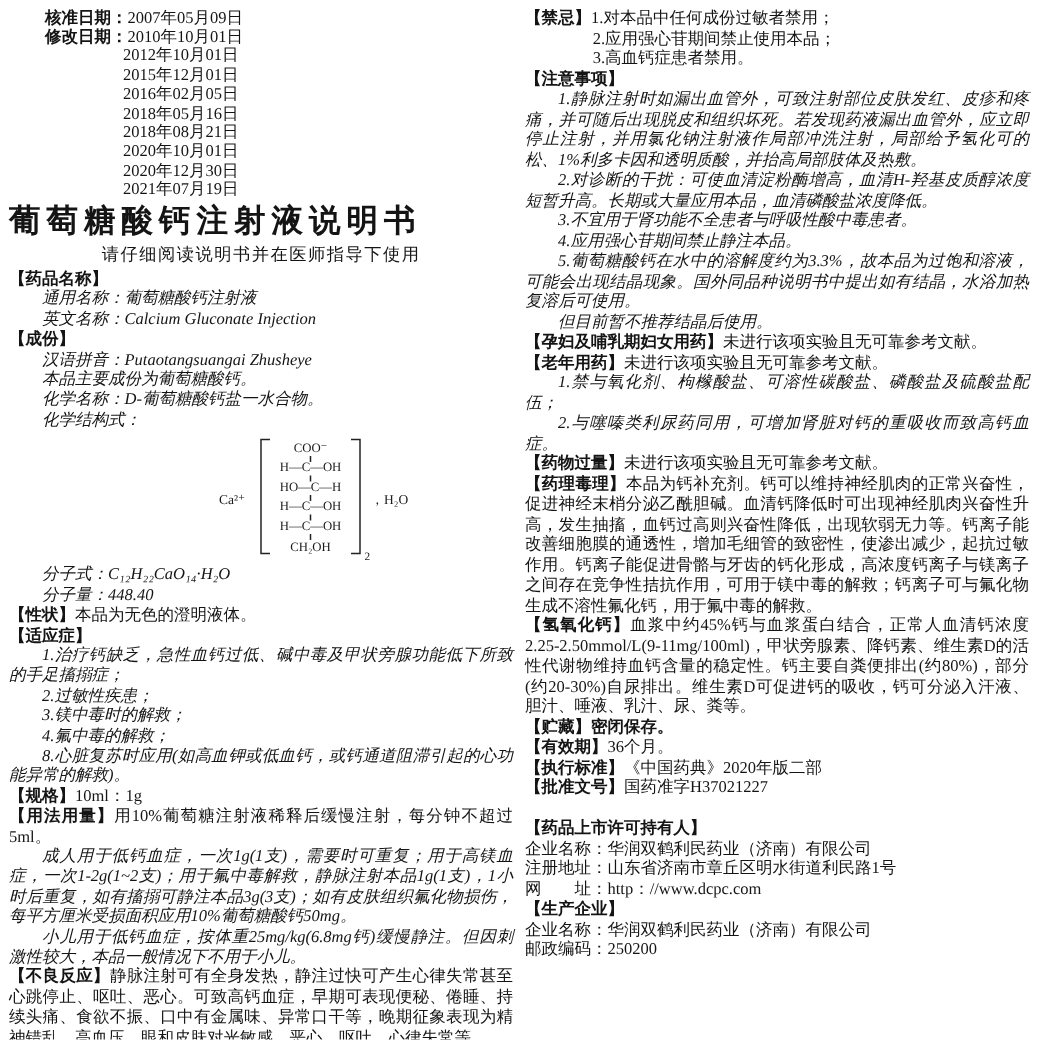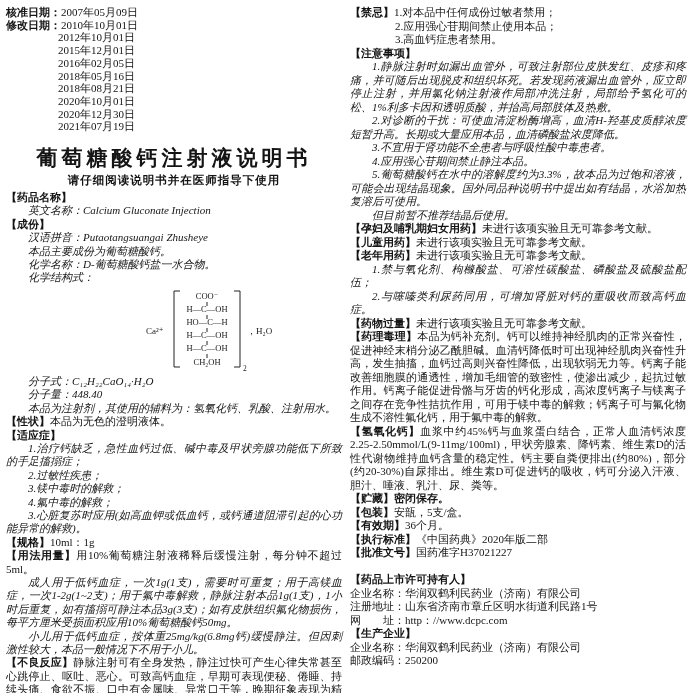--- a/index.html
+++ b/index.html
@@ -4,26 +4,26 @@
 <style>
   html,body{margin:0;padding:0;background:#ffffff;}
   body{
     width:693px;height:693px;overflow:hidden;color:#141414;
     font-family:"Liberation Serif","DejaVu Serif",serif;
     -webkit-font-smoothing:antialiased;
   }
   .page{box-sizing:border-box;width:693px;height:693px;padding:6px 6px 0 6px;display:flex;gap:8px;}
   .col{width:336px;box-sizing:border-box;}
   
-  .dates{font-size:11px;line-height:12.7px;white-space:nowrap;}
+  .dates{margin-left:24px;font-size:11px;line-height:12.7px;white-space:nowrap;}
   .dline .lab{font-weight:bold;}
   .dline.cont{padding-left:52px;}
   
-  .doc-title{text-align:center;font-weight:bold;font-size:21px;letter-spacing:4px;margin:11px 0 1px 0;white-space:nowrap;}
-  .doc-subtitle{text-align:center;font-weight:bold;font-size:11.5px;letter-spacing:1px;margin:0 0 3px 0;}
+  .doc-title{font-weight:bold;font-size:21px;letter-spacing:4px;margin:0 0 1px 0;white-space:nowrap;}
+  .doc-subtitle{text-align:center;font-weight:normal;font-size:11.5px;letter-spacing:1px;margin:0 0 3px 0;}
   
   .para{font-size:11px;line-height:13.4px;text-align:justify;}
   .rcol .para{line-height:13.5px;}
   .ind{text-indent:2em;font-style:italic;}
   .hang{padding-left:4.1em;}
   .blank{height:13.5px;}
   .b{font-weight:bold;}
   
   .structure{margin:2px 0 2px 140px;height:86px;}
   .structure svg text{font-family:"Liberation Serif","DejaVu Serif",serif;fill:#1a1a1a;}
@@ -48,20 +48,21 @@
           <div class="dline cont">2020年12月30日</div>
           <div class="dline cont">2021年07月19日</div>
         </div>
     </div>
 
     <div class="doc-title">葡萄糖酸钙注射液说明书</div>
     <div class="doc-subtitle">请仔细阅读说明书并在医师指导下使用</div>
 
     <div>
         <div class="para"><span class="b">【药品名称】</span></div>
+        <div class="para ind"><span>通用名称：葡萄糖酸钙注射液</span></div>
         <div class="para ind"><span>英文名称：Calcium Gluconate Injection</span></div>
         <div class="para"><span class="b">【成份】</span></div>
         <div class="para ind"><span>汉语拼音：Putaotangsuangai Zhusheye</span></div>
         <div class="para ind"><span>本品主要成份为葡萄糖酸钙。</span></div>
         <div class="para ind"><span>化学名称：D-葡萄糖酸钙盐一水合物。</span></div>
         <div class="para ind"><span>化学结构式：</span></div>
       </div>
 
     <div class="structure">
       <svg width="136" height="86" viewBox="0 0 136 86">
@@ -84,57 +85,54 @@
         <line x1="61" y1="54" x2="61" y2="58" stroke="#222" stroke-width="1"></line>
         <line x1="61" y1="67" x2="61" y2="71" stroke="#222" stroke-width="1"></line>
         <text x="97" y="84" font-size="7.5">2</text>
         <text x="101" y="47" font-size="9">，H₂O</text>
       </svg>
     </div>
 
     <div>
         <div class="para ind"><span>分子式：C₁₂H₂₂CaO₁₄·H₂O</span></div>
         <div class="para ind"><span>分子量：448.40</span></div>
-        <div class="para ind"><span>本品为注射剂，其使用的辅料为：氢氧化钙、乳酸、注射用水。</span></div>
         <div class="para"><span class="b">【性状】</span><span>本品为无色的澄明液体。</span></div>
         <div class="para"><span class="b">【适应症】</span></div>
         <div class="para ind"><span>1.治疗钙缺乏，急性血钙过低、碱中毒及甲状旁腺功能低下所致的手足搐搦症；</span></div>
         <div class="para ind"><span>2.过敏性疾患；</span></div>
         <div class="para ind"><span>3.镁中毒时的解救；</span></div>
         <div class="para ind"><span>4.氟中毒的解救；</span></div>
-        <div class="para ind"><span>3.心脏复苏时应用(如高血钾或低血钙，或钙通道阻滞引起的心功能异常的解救)。</span></div>
+        <div class="para ind"><span>8.心脏复苏时应用(如高血钾或低血钙，或钙通道阻滞引起的心功能异常的解救)。</span></div>
         <div class="para"><span class="b">【规格】</span><span>10ml：1g</span></div>
         <div class="para"><span class="b">【用法用量】</span><span>用10%葡萄糖注射液稀释后缓慢注射，每分钟不超过5ml。</span></div>
         <div class="para ind"><span>成人用于低钙血症，一次1g(1支)，需要时可重复；用于高镁血症，一次1-2g(1~2支)；用于氟中毒解救，静脉注射本品1g(1支)，1小时后重复，如有搐搦可静注本品3g(3支)；如有皮肤组织氟化物损伤，每平方厘米受损面积应用10%葡萄糖酸钙50mg。</span></div>
         <div class="para ind"><span>小儿用于低钙血症，按体重25mg/kg(6.8mg钙)缓慢静注。但因刺激性较大，本品一般情况下不用于小儿。</span></div>
         <div class="para"><span class="b">【不良反应】</span><span>静脉注射可有全身发热，静注过快可产生心律失常甚至心跳停止、呕吐、恶心。可致高钙血症，早期可表现便秘、倦睡、持续头痛、食欲不振、口中有金属味、异常口干等，晚期征象表现为精神错乱、高血压、眼和皮肤对光敏感，恶心、呕吐，心律失常等。</span></div>
       </div>
   </div>
 
   <div class="col rcol">
       <div class="para"><span class="b">【禁忌】</span><span>1.对本品中任何成份过敏者禁用；</span></div>
       <div class="para hang"><span>2.应用强心苷期间禁止使用本品；</span></div>
       <div class="para hang"><span>3.高血钙症患者禁用。</span></div>
       <div class="para"><span class="b">【注意事项】</span></div>
       <div class="para ind"><span>1.静脉注射时如漏出血管外，可致注射部位皮肤发红、皮疹和疼痛，并可随后出现脱皮和组织坏死。若发现药液漏出血管外，应立即停止注射，并用氯化钠注射液作局部冲洗注射，局部给予氢化可的松、1%利多卡因和透明质酸，并抬高局部肢体及热敷。</span></div>
       <div class="para ind"><span>2.对诊断的干扰：可使血清淀粉酶增高，血清H-羟基皮质醇浓度短暂升高。长期或大量应用本品，血清磷酸盐浓度降低。</span></div>
       <div class="para ind"><span>3.不宜用于肾功能不全患者与呼吸性酸中毒患者。</span></div>
       <div class="para ind"><span>4.应用强心苷期间禁止静注本品。</span></div>
       <div class="para ind"><span>5.葡萄糖酸钙在水中的溶解度约为3.3%，故本品为过饱和溶液，可能会出现结晶现象。国外同品种说明书中提出如有结晶，水浴加热复溶后可使用。</span></div>
       <div class="para ind"><span>但目前暂不推荐结晶后使用。</span></div>
       <div class="para"><span class="b">【孕妇及哺乳期妇女用药】</span><span>未进行该项实验且无可靠参考文献。</span></div>
-      <div class="para"><span class="b">【儿童用药】</span><span>未进行该项实验且无可靠参考文献。</span></div>
       <div class="para"><span class="b">【老年用药】</span><span>未进行该项实验且无可靠参考文献。</span></div>
       <div class="para ind"><span>1.禁与氧化剂、枸橼酸盐、可溶性碳酸盐、磷酸盐及硫酸盐配伍；</span></div>
       <div class="para ind"><span>2.与噻嗪类利尿药同用，可增加肾脏对钙的重吸收而致高钙血症。</span></div>
       <div class="para"><span class="b">【药物过量】</span><span>未进行该项实验且无可靠参考文献。</span></div>
       <div class="para"><span class="b">【药理毒理】</span><span>本品为钙补充剂。钙可以维持神经肌肉的正常兴奋性，促进神经末梢分泌乙酰胆碱。血清钙降低时可出现神经肌肉兴奋性升高，发生抽搐，血钙过高则兴奋性降低，出现软弱无力等。钙离子能改善细胞膜的通透性，增加毛细管的致密性，使渗出减少，起抗过敏作用。钙离子能促进骨骼与牙齿的钙化形成，高浓度钙离子与镁离子之间存在竞争性拮抗作用，可用于镁中毒的解救；钙离子可与氟化物生成不溶性氟化钙，用于氟中毒的解救。</span></div>
       <div class="para"><span class="b">【氢氧化钙】</span><span>血浆中约45%钙与血浆蛋白结合，正常人血清钙浓度2.25-2.50mmol/L(9-11mg/100ml)，甲状旁腺素、降钙素、维生素D的活性代谢物维持血钙含量的稳定性。钙主要自粪便排出(约80%)，部分(约20-30%)自尿排出。维生素D可促进钙的吸收，钙可分泌入汗液、胆汁、唾液、乳汁、尿、粪等。</span></div>
       <div class="para"><span class="b">【贮藏】</span><span class="b">密闭保存。</span></div>
-      <div class="para"><span class="b">【包装】</span><span>安瓿，5支/盒。</span></div>
       <div class="para"><span class="b">【有效期】</span><span>36个月。</span></div>
       <div class="para"><span class="b">【执行标准】</span><span>《中国药典》2020年版二部</span></div>
       <div class="para"><span class="b">【批准文号】</span><span>国药准字H37021227</span></div>
       <div class="para blank"></div>
       <div class="para"><span class="b">【药品上市许可持有人】</span></div>
       <div class="para"><span>企业名称：华润双鹤利民药业（济南）有限公司</span></div>
       <div class="para"><span>注册地址：山东省济南市章丘区明水街道利民路1号</span></div>
       <div class="para"><span>网　　址：http：//www.dcpc.com</span></div>
       <div class="para"><span class="b">【生产企业】</span></div>
       <div class="para"><span>企业名称：华润双鹤利民药业（济南）有限公司</span></div>

